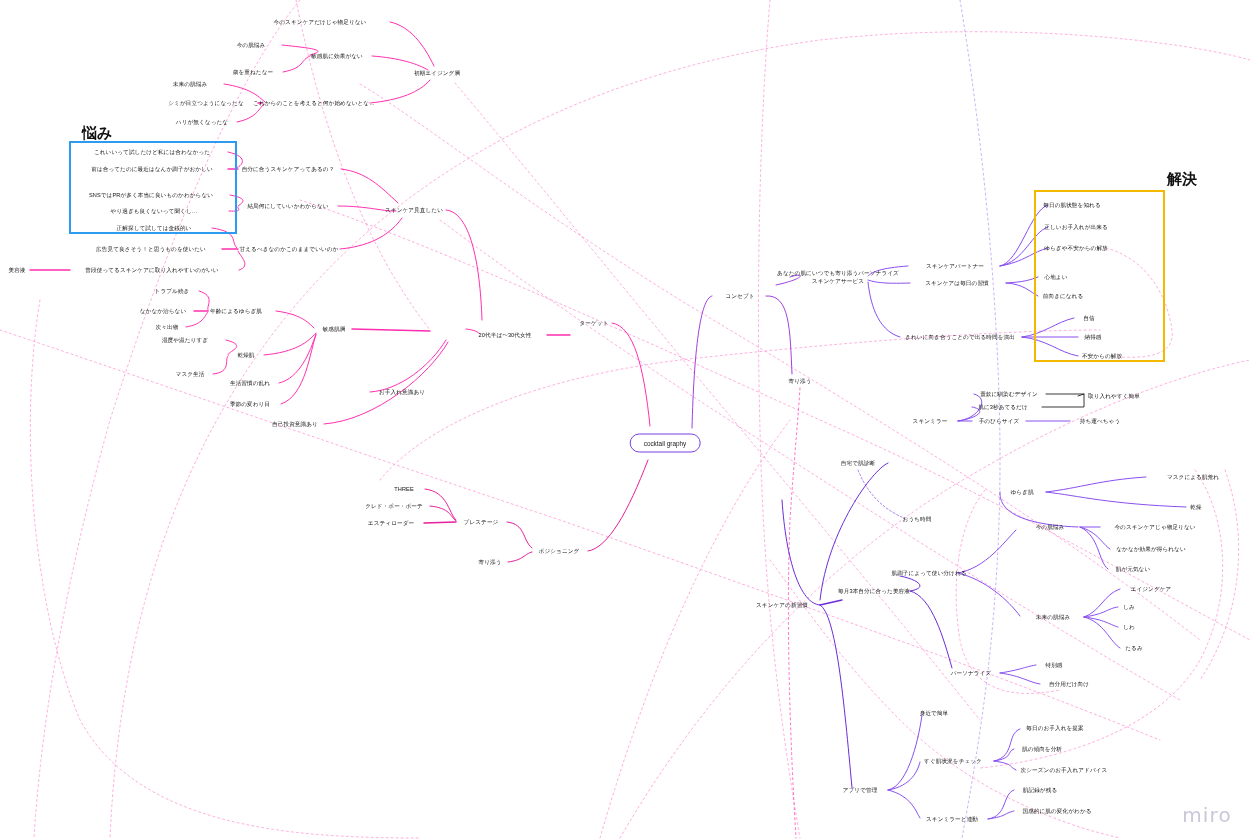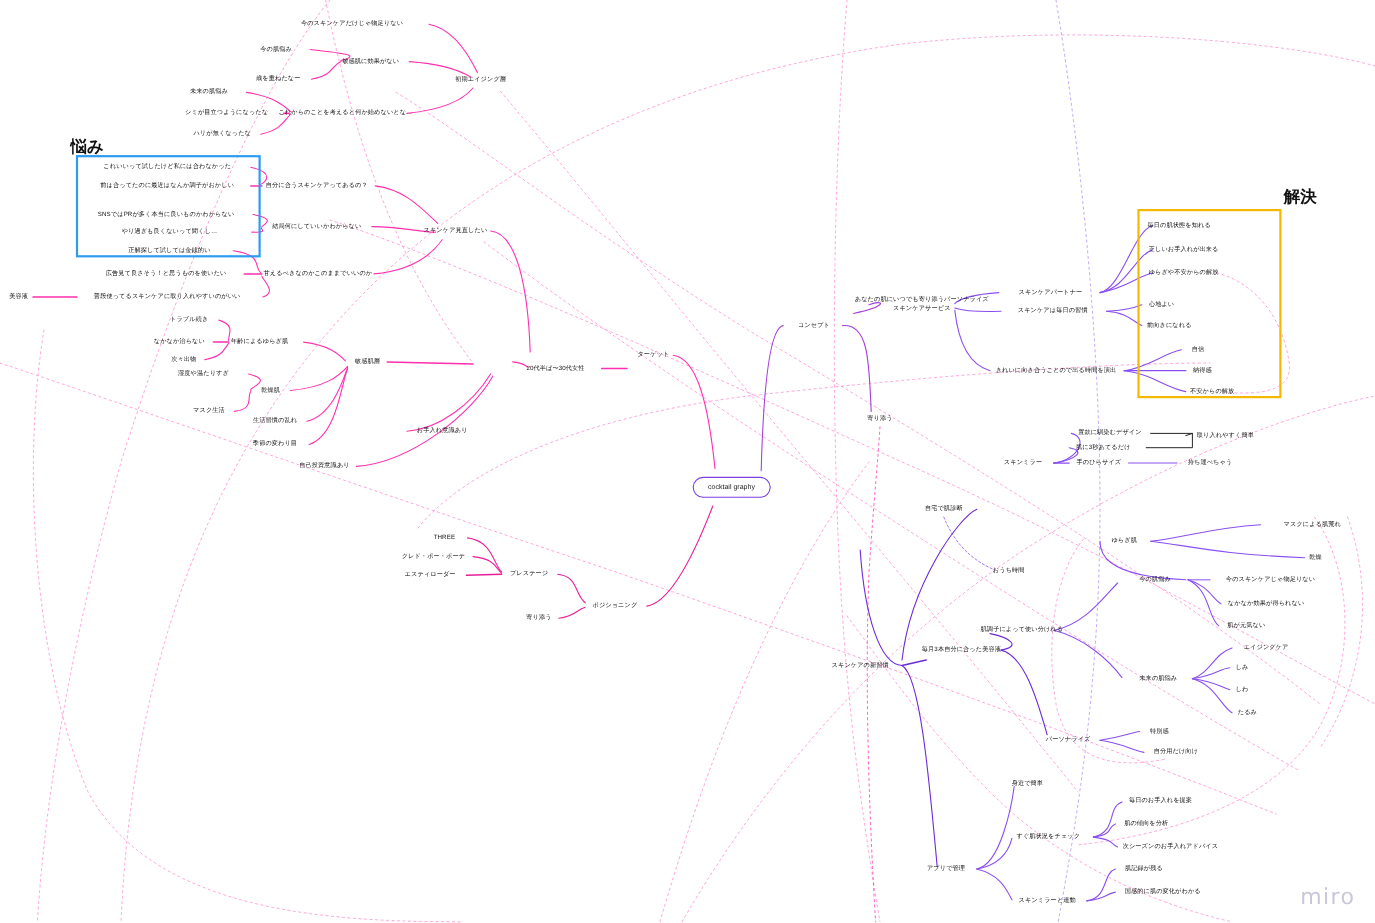--- a/index.html
+++ b/index.html
@@ -163,21 +163,21 @@
       <path d="M888,790 C912,796 916,812 920,818" fill="none" stroke="#8a4ff0" stroke-width="1" stroke-linecap="round"></path>
       <path d="M994,761 C1016,756 1006,734 1020,729" fill="none" stroke="#8a4ff0" stroke-width="1" stroke-linecap="round"></path>
       <path d="M994,761 C1014,758 1006,752 1014,749" fill="none" stroke="#8a4ff0" stroke-width="1" stroke-linecap="round"></path>
       <path d="M994,761 C1014,764 1008,766 1016,770" fill="none" stroke="#8a4ff0" stroke-width="1" stroke-linecap="round"></path>
       <path d="M988,819 C1008,816 1002,794 1014,790" fill="none" stroke="#8a4ff0" stroke-width="1" stroke-linecap="round"></path>
       <path d="M988,819 C1008,816 1002,814 1014,811" fill="none" stroke="#8a4ff0" stroke-width="1" stroke-linecap="round"></path>
     </svg>
 
   <div id="frames-host">
       <div class="frame" id="frame-nayami" style="left: 69px; top: 141px; width: 168px; height: 93px; border: 2.2px solid rgb(45, 155, 240);"></div>
-      <div class="frame-title" id="frame-nayami-title" style="left: 64px; top: 124px; font-size: 15px;">悩み</div>
+      <div class="frame-title" id="frame-nayami-title" style="left: 82px; top: 124px; font-size: 15px;">悩み</div>
       <div class="frame" id="frame-kaiketsu" style="left: 1034px; top: 190px; width: 131px; height: 172px; border: 2.2px solid rgb(245, 184, 0);"></div>
       <div class="frame-title" id="frame-kaiketsu-title" style="left: 1167px; top: 170px; font-size: 15px;">解決</div>
     </div>
 
   <div id="nodes-host">
       <div class="node" id="n-ima-skincare" style="left: 320px; top: 22px;">今のスキンケアだけじゃ物足りない</div>
       <div class="node" id="n-ima-hada-nayami" style="left: 251px; top: 45px;">今の肌悩み</div>
       <div class="node" id="n-binkan-kouka" style="left: 337px; top: 56px;">敏感肌に効果がない</div>
       <div class="node" id="n-toshi-kasanetana" style="left: 253px; top: 72px;">歳を重ねたなー</div>
       <div class="node" id="n-shoki-aging" style="left: 437px; top: 73px;">初期エイジング層</div>

